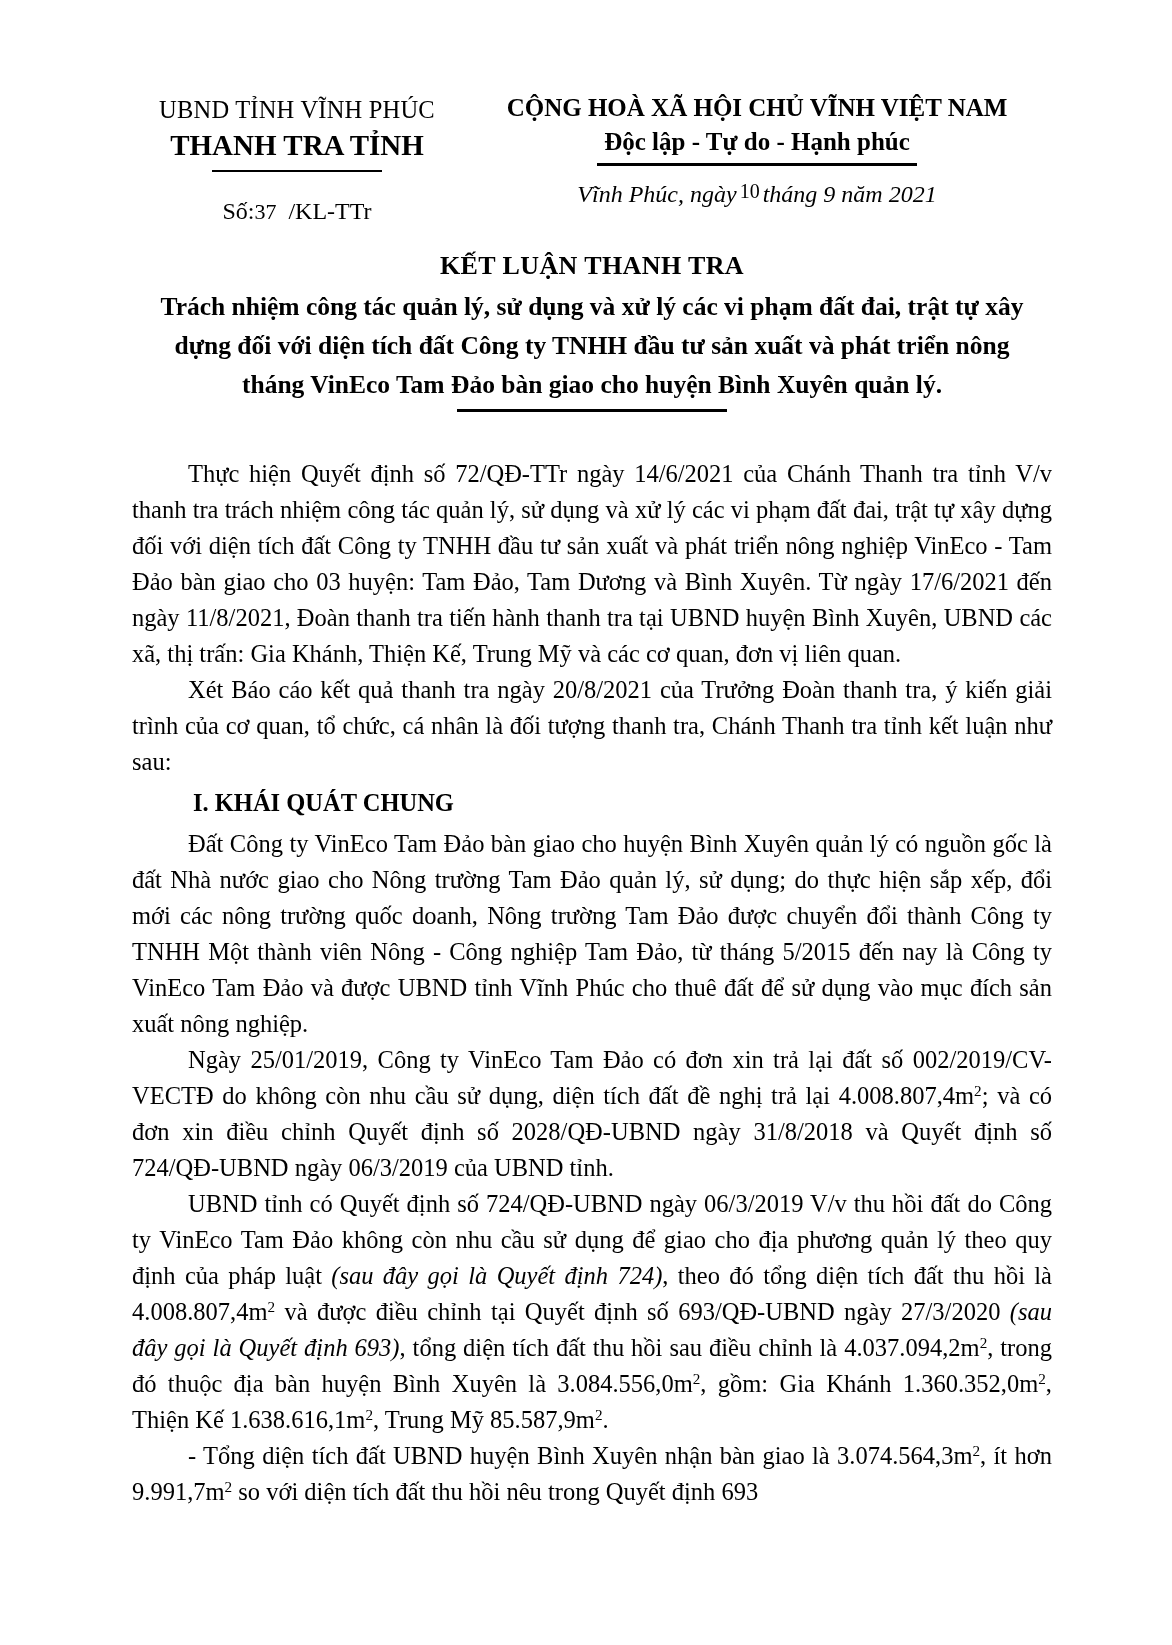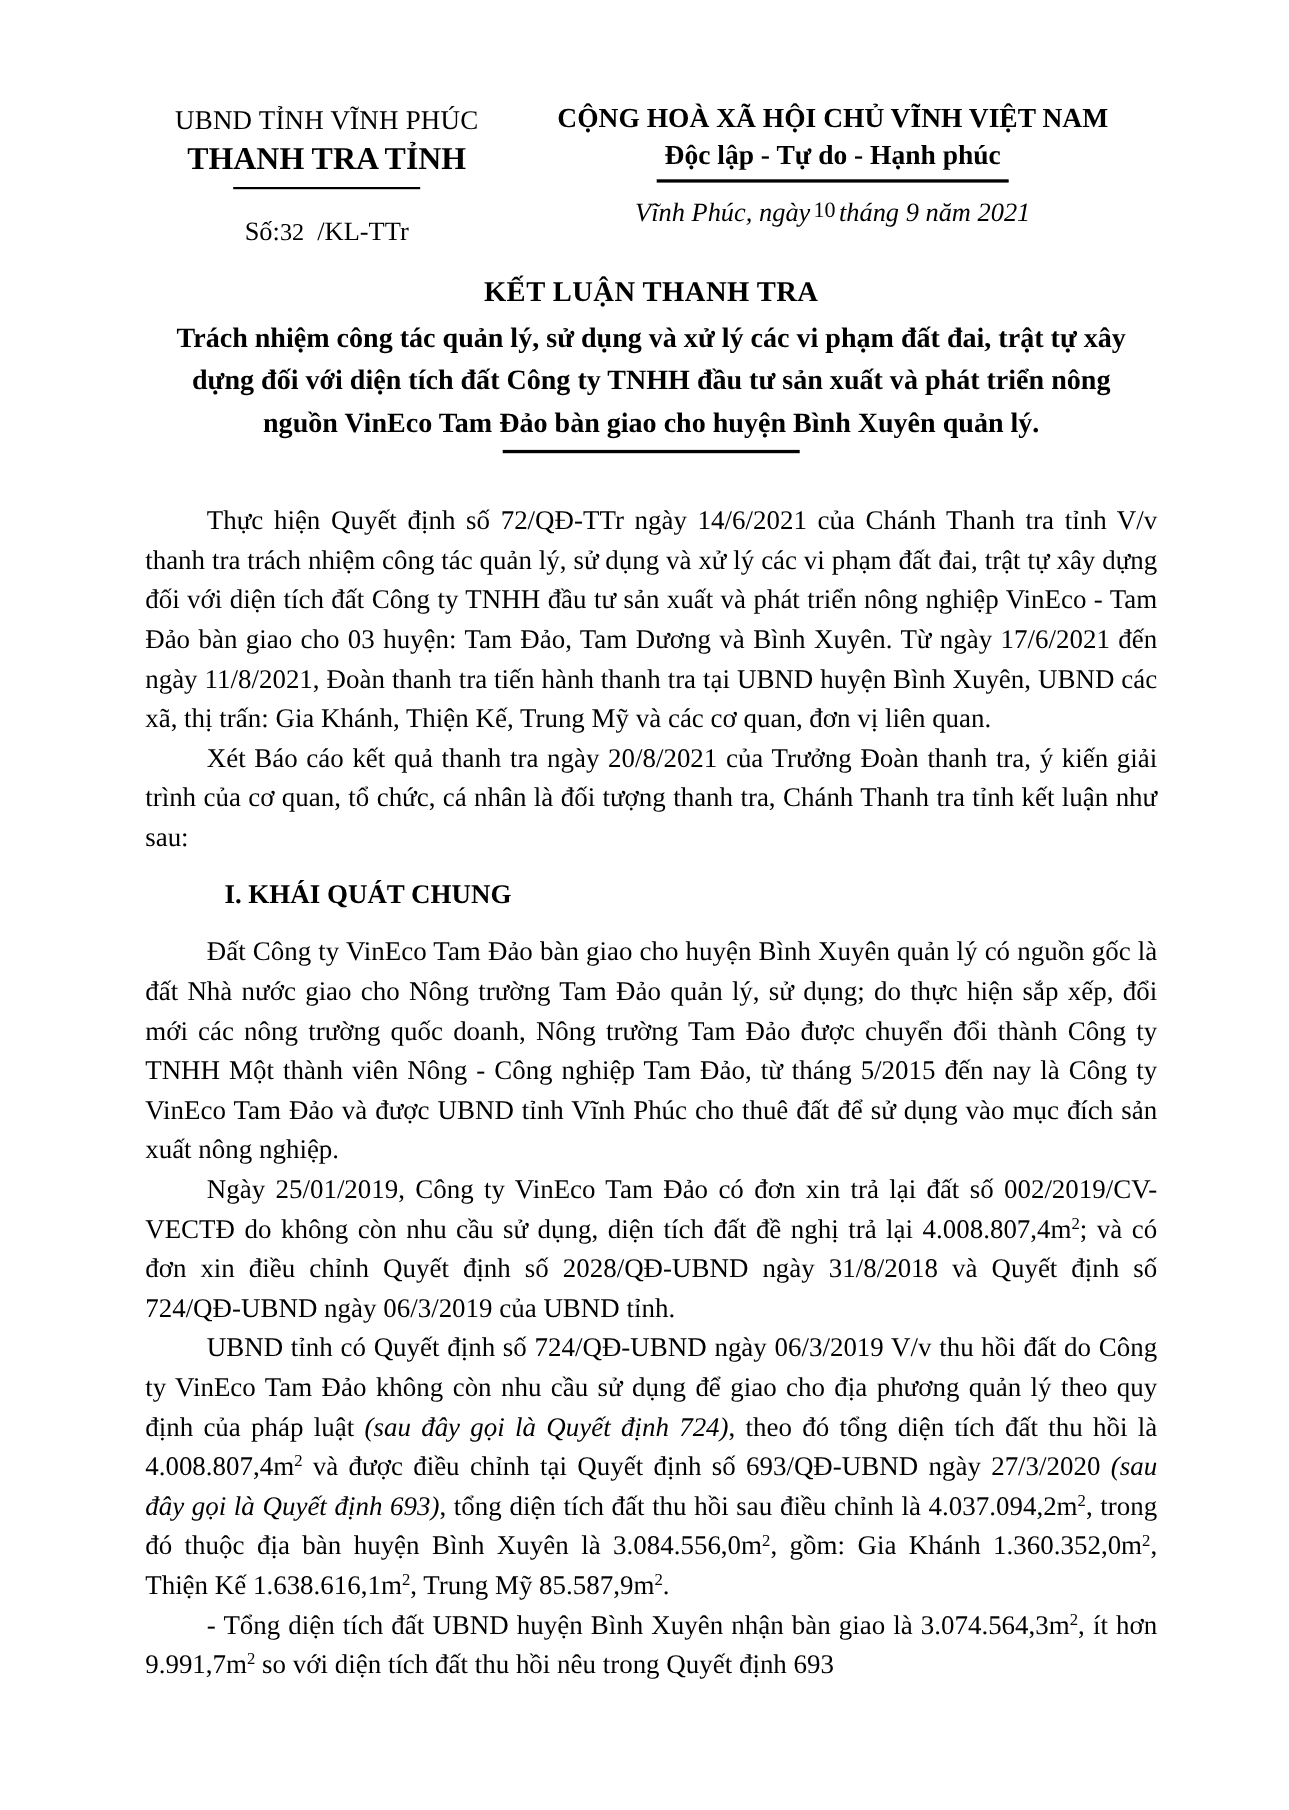--- a/index.html
+++ b/index.html
@@ -145,21 +145,21 @@
   p.para {
     margin: 0;
     font-size: 24.5px;
     line-height: 1.47;
     text-align: justify;
     text-justify: inter-word;
     text-indent: 56px;
     hyphens: none;
   }
   p.heading {
-    margin: 16px;
+    margin: 5px;
     font-size: 24.5px;
     font-weight: bold;
     line-height: 1.47;
     text-indent: 56px;
     text-align: left;
   }
   sup {
     font-size: 0.62em;
     vertical-align: 0.52em;
     line-height: 0;
@@ -173,41 +173,41 @@
   <div class="content">
 
     <div class="letterhead">
 
       <div class="lh-left">
         <div class="org-line1">UBND TỈNH VĨNH PHÚC</div>
         <div class="org-line2">THANH TRA TỈNH</div>
         <span class="rule-short"></span>
 
         <div class="docnum">
-          <span>Số:</span><span class="num">32</span>&nbsp;&nbsp;<span>/KL-TTr</span>
+          <span>Số:</span><span class="num">37</span>&nbsp;&nbsp;<span>/KL-TTr</span>
         </div>
       </div>
 
       <div class="lh-right">
         <div class="nation-line1">CỘNG HOÀ XÃ HỘI CHỦ VĨNH VIỆT NAM</div>
         <div class="nation-line2">Độc lập - Tự do - Hạnh phúc</div>
         <span class="rule-medium"></span>
 
         <div class="placeline">
           <span>Vĩnh Phúc, ngày</span><span class="daynum">10</span><span>tháng 9 năm 2021</span>
         </div>
       </div>
     </div>
 
     <div class="title-block">
       <div class="doc-title">KẾT LUẬN THANH TRA</div>
       <div class="doc-subtitle">
         <div>Trách nhiệm công tác quản lý, sử dụng và xử lý các vi phạm đất đai, trật tự xây</div>
         <div>dựng đối với diện tích đất Công ty TNHH đầu tư sản xuất và phát triển nông</div>
-        <div>nguồn VinEco Tam Đảo bàn giao cho huyện Bình Xuyên quản lý.</div>
+        <div>tháng VinEco Tam Đảo bàn giao cho huyện Bình Xuyên quản lý.</div>
       </div>
       <span class="rule-title"></span>
     </div>
 
     <div class="body-block">
 
       <p class="para">Thực hiện Quyết định số 72/QĐ-TTr ngày 14/6/2021 của Chánh Thanh tra tỉnh V/v thanh tra trách nhiệm công tác quản lý, sử dụng và xử lý các vi phạm đất đai, trật tự xây dựng đối với diện tích đất Công ty TNHH đầu tư sản xuất và phát triển nông nghiệp VinEco - Tam Đảo bàn giao cho 03 huyện: Tam Đảo, Tam Dương và Bình Xuyên. Từ ngày 17/6/2021 đến ngày 11/8/2021, Đoàn thanh tra tiến hành thanh tra tại UBND huyện Bình Xuyên, UBND các xã, thị trấn: Gia Khánh, Thiện Kế, Trung Mỹ và các cơ quan, đơn vị liên quan.</p>
 
       <p class="para">Xét Báo cáo kết quả thanh tra ngày 20/8/2021 của Trưởng Đoàn thanh tra, ý kiến giải trình của cơ quan, tổ chức, cá nhân là đối tượng thanh tra, Chánh Thanh tra tỉnh kết luận như sau:</p>
 

